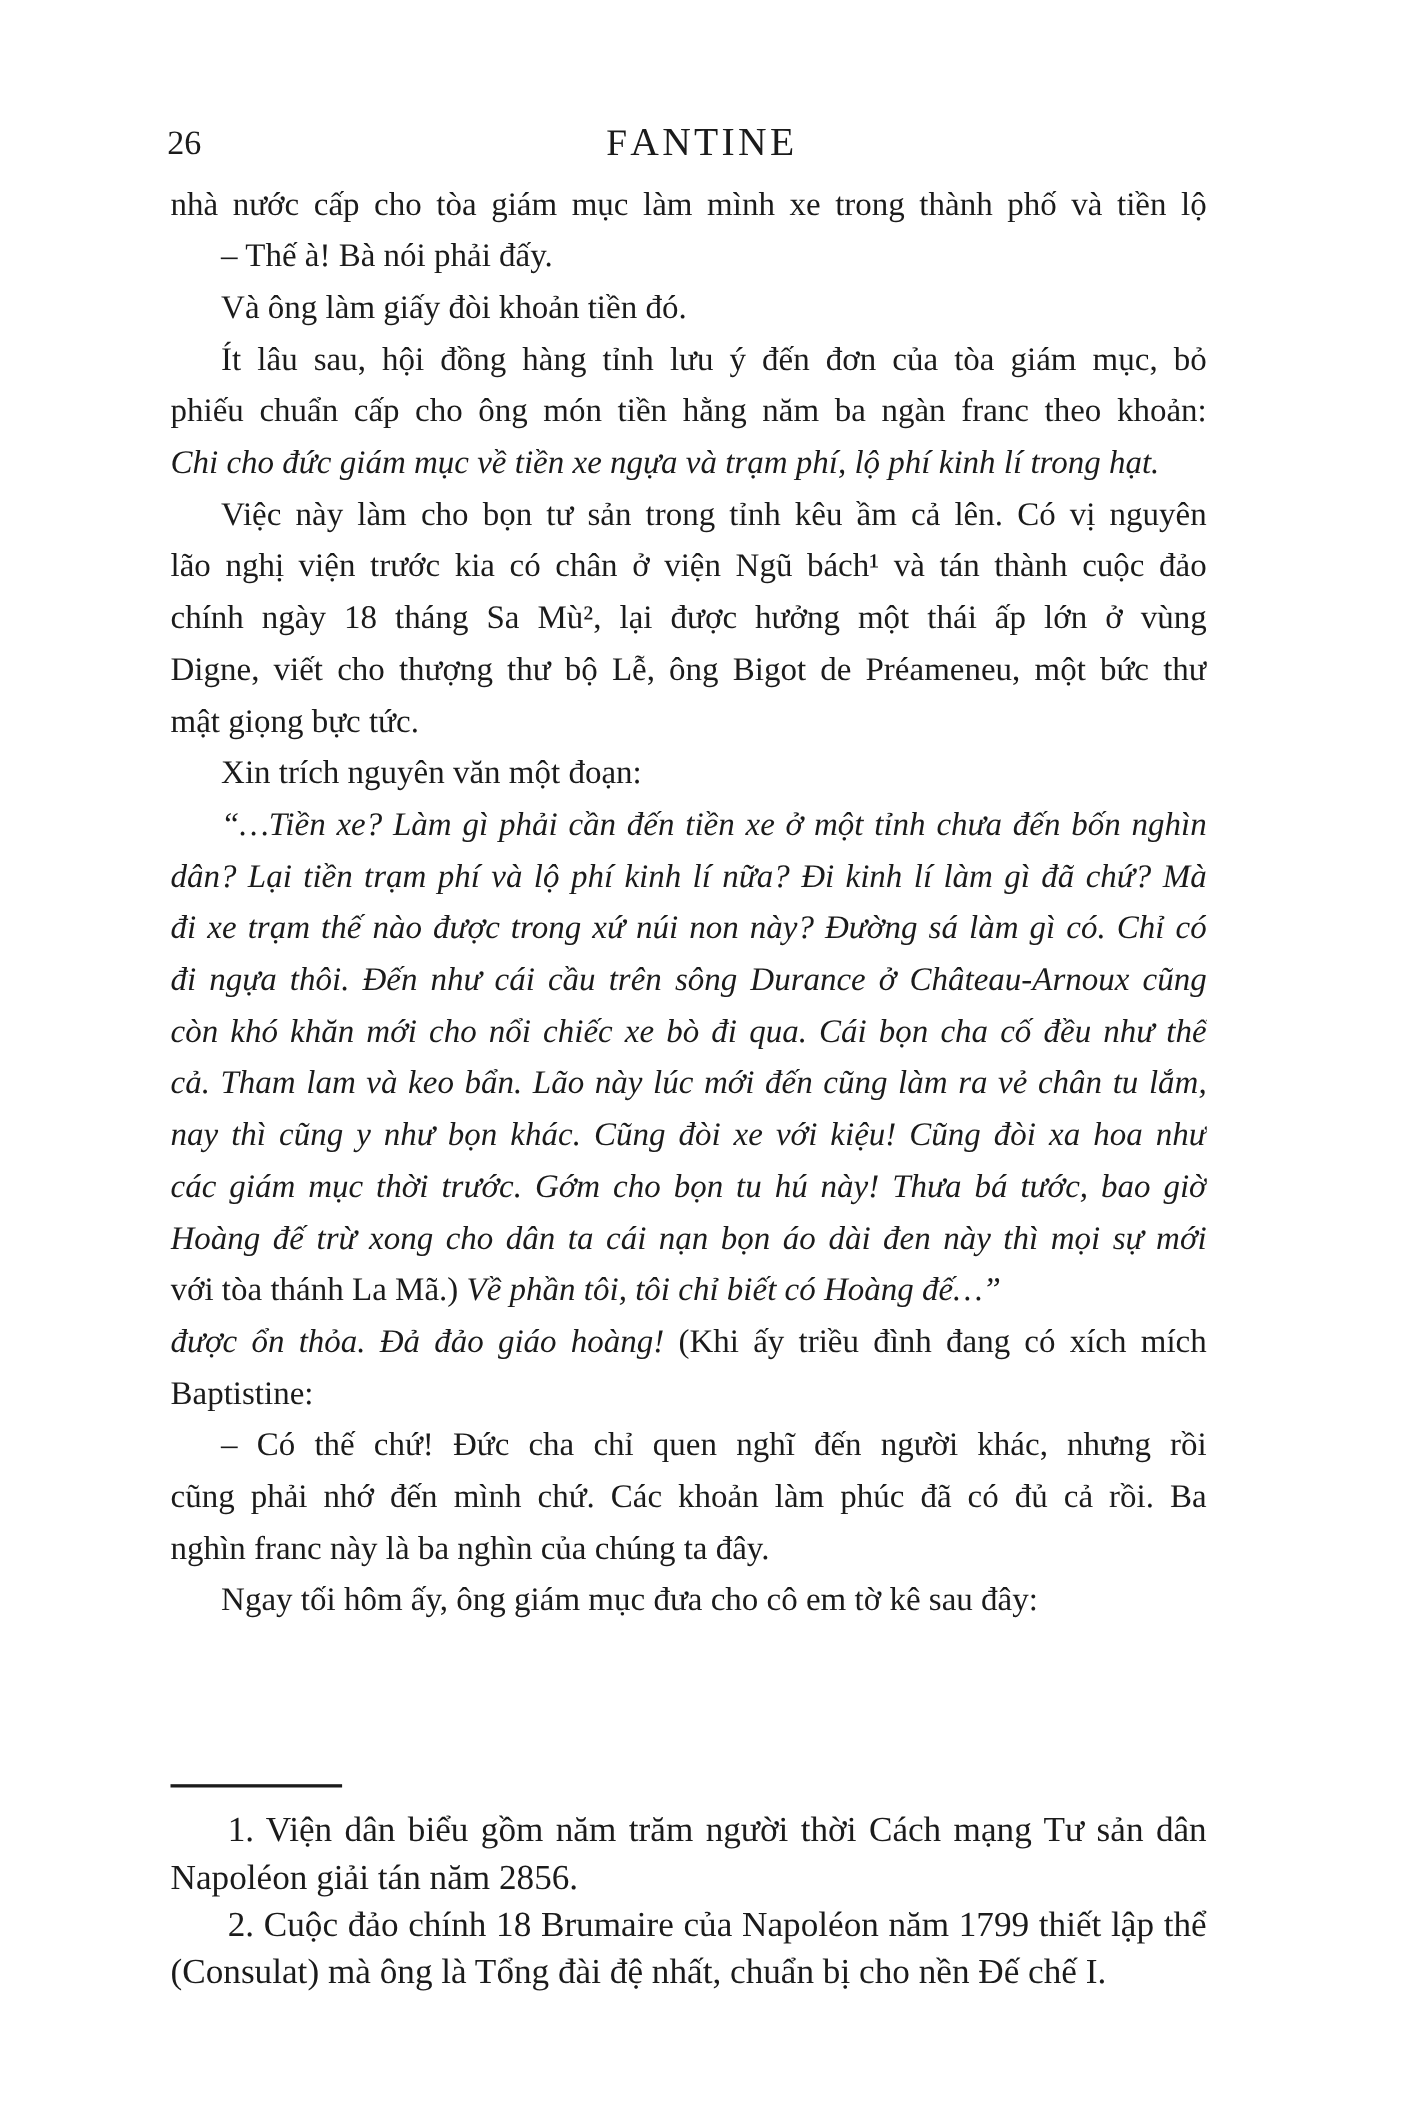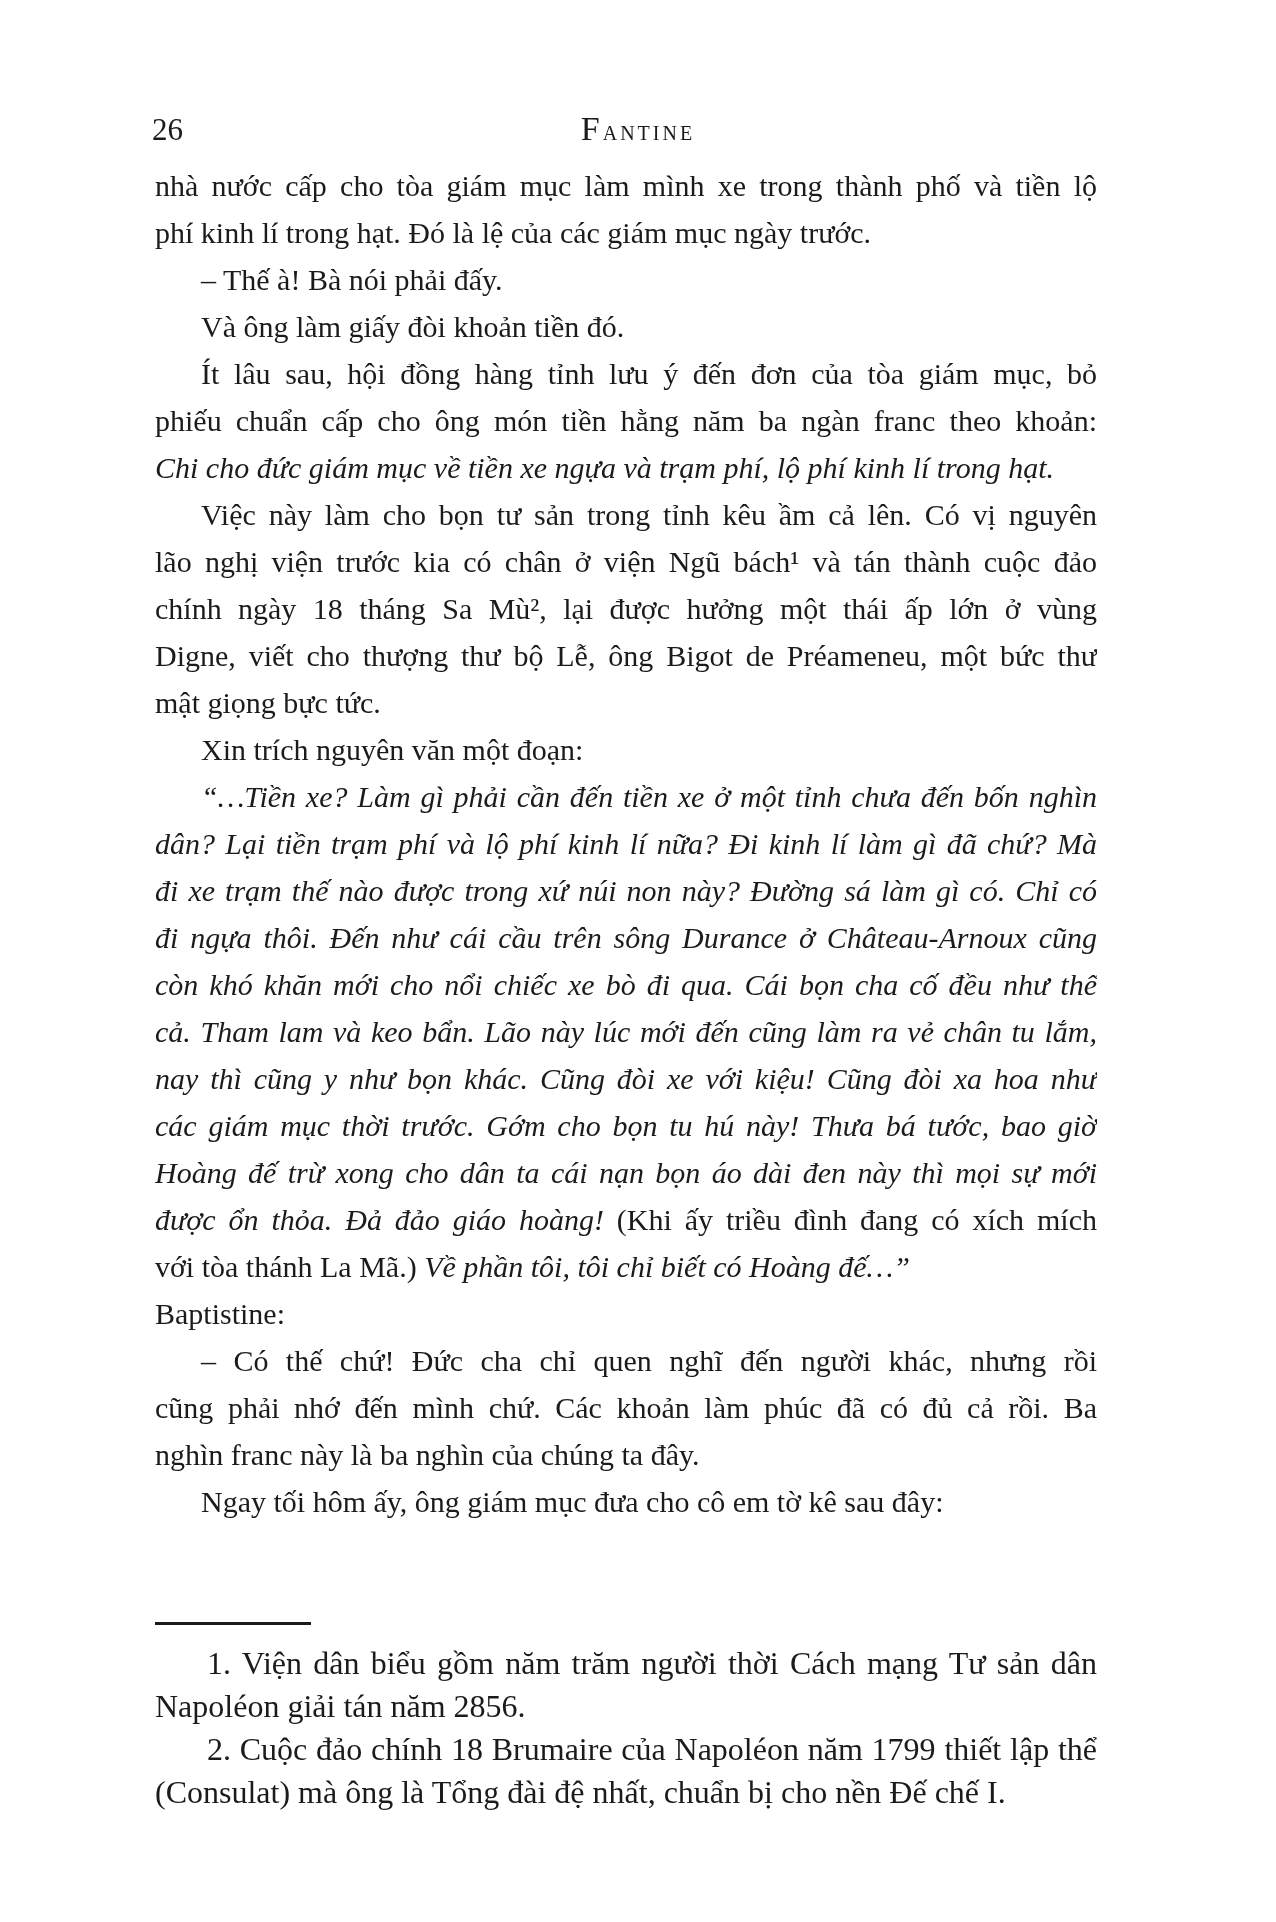--- a/index.html
+++ b/index.html
@@ -23,21 +23,21 @@
   .running-header {
     position: absolute;
     left: 0;
     top: 110px;
     width: 100%;
     text-align: center;
     line-height: 38px;
     letter-spacing: 3px;
   }
   .title-initial { font-size: 34px; }
-  .title-rest  { font-size: 20px; }
+  .title-rest  { font-size: 36px; }
   .body-text {
     position: absolute;
     left: 155px;
     top: 162px;
     width: 942px;
   }
   .para { margin: 0; }
   .line {
     font-size: 30px;
     line-height: 47px;
@@ -76,21 +76,20 @@
 
 <div class="page">
   <div class="page-number">26</div>
   <div class="running-header">
     <span class="title-initial">F</span><span class="title-rest">ANTINE</span>
   </div>
 
   <div class="body-text">
       <div class="para">
         <div class="line jl"><span>nhà nước cấp cho tòa giám mục làm mình xe trong thành phố và tiền lộ</span></div>
-        <div class="line"><span>phí kinh lí trong hạt. Đó là lệ của các giám mục ngày trước.</span></div>
       </div>
       <div class="para">
         <div class="line ind"><span>– Thế à! Bà nói phải đấy.</span></div>
       </div>
       <div class="para">
         <div class="line ind"><span>Và ông làm giấy đòi khoản tiền đó.</span></div>
       </div>
       <div class="para">
         <div class="line jl ind"><span>Ít lâu sau, hội đồng hàng tỉnh lưu ý đến đơn của tòa giám mục, bỏ</span></div>
         <div class="line jl"><span>phiếu chuẩn cấp cho ông món tiền hằng năm ba ngàn franc theo khoản:</span></div>
@@ -109,22 +108,22 @@
       <div class="para">
         <div class="line jl ind"><span class="it">“…Tiền xe? Làm gì phải cần đến tiền xe ở một tỉnh chưa đến bốn nghìn</span></div>
         <div class="line jl"><span class="it">dân? Lại tiền trạm phí và lộ phí kinh lí nữa? Đi kinh lí làm gì đã chứ? Mà</span></div>
         <div class="line jl"><span class="it">đi xe trạm thế nào được trong xứ núi non này? Đường sá làm gì có. Chỉ có</span></div>
         <div class="line jl"><span class="it">đi ngựa thôi. Đến như cái cầu trên sông Durance ở Château-Arnoux cũng</span></div>
         <div class="line jl"><span class="it">còn khó khăn mới cho nổi chiếc xe bò đi qua. Cái bọn cha cố đều như thế</span></div>
         <div class="line jl"><span class="it">cả. Tham lam và keo bẩn. Lão này lúc mới đến cũng làm ra vẻ chân tu lắm,</span></div>
         <div class="line jl"><span class="it">nay thì cũng y như bọn khác. Cũng đòi xe với kiệu! Cũng đòi xa hoa như</span></div>
         <div class="line jl"><span class="it">các giám mục thời trước. Gớm cho bọn tu hú này! Thưa bá tước, bao giờ</span></div>
         <div class="line jl"><span class="it">Hoàng đế trừ xong cho dân ta cái nạn bọn áo dài đen này thì mọi sự mới</span></div>
+        <div class="line"><span>với tòa thánh La Mã.) </span><span class="it">Về phần tôi, tôi chỉ biết có Hoàng đế…”</span></div>
         <div class="line jl"><span class="it">được ổn thỏa. Đả đảo giáo hoàng! </span><span>(Khi ấy triều đình đang có xích mích</span></div>
-        <div class="line"><span>với tòa thánh La Mã.) </span><span class="it">Về phần tôi, tôi chỉ biết có Hoàng đế…”</span></div>
       </div>
       <div class="para">
         <div class="line"><span>Baptistine:</span></div>
       </div>
       <div class="para">
         <div class="line jl ind"><span>– Có thế chứ! Đức cha chỉ quen nghĩ đến người khác, nhưng rồi</span></div>
         <div class="line jl"><span>cũng phải nhớ đến mình chứ. Các khoản làm phúc đã có đủ cả rồi. Ba</span></div>
         <div class="line"><span>nghìn franc này là ba nghìn của chúng ta đây.</span></div>
       </div>
       <div class="para">

